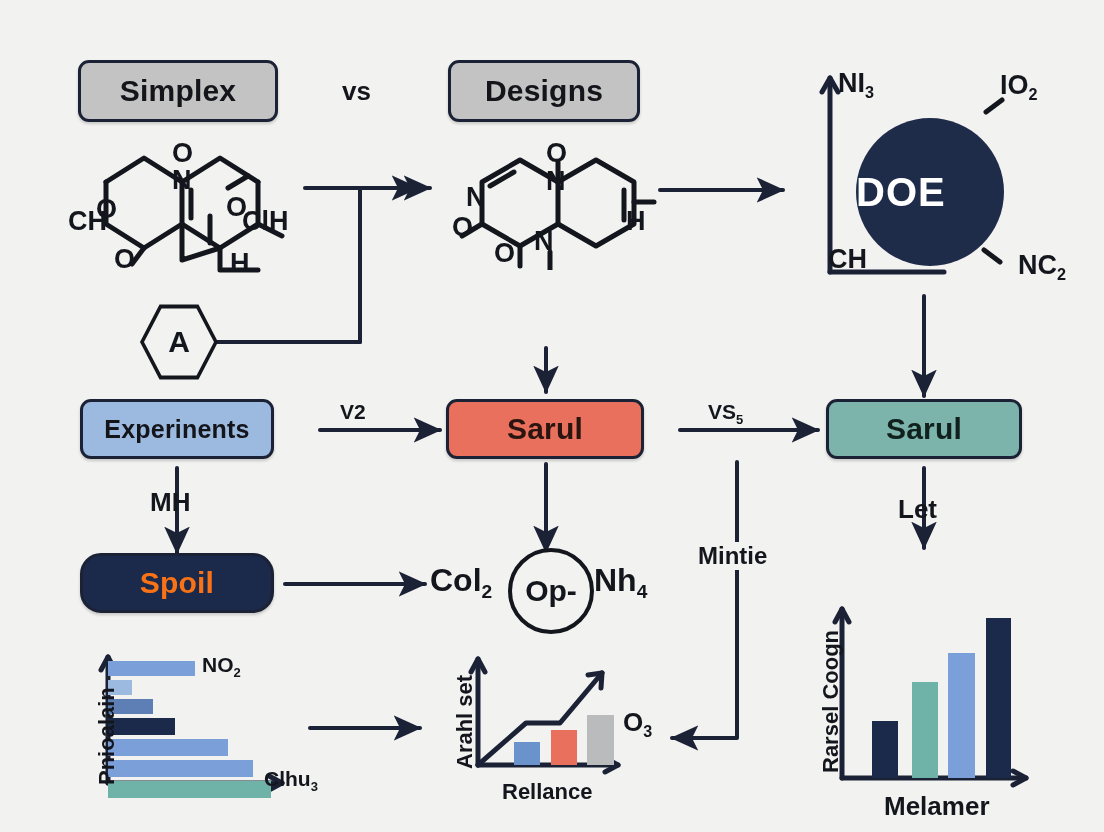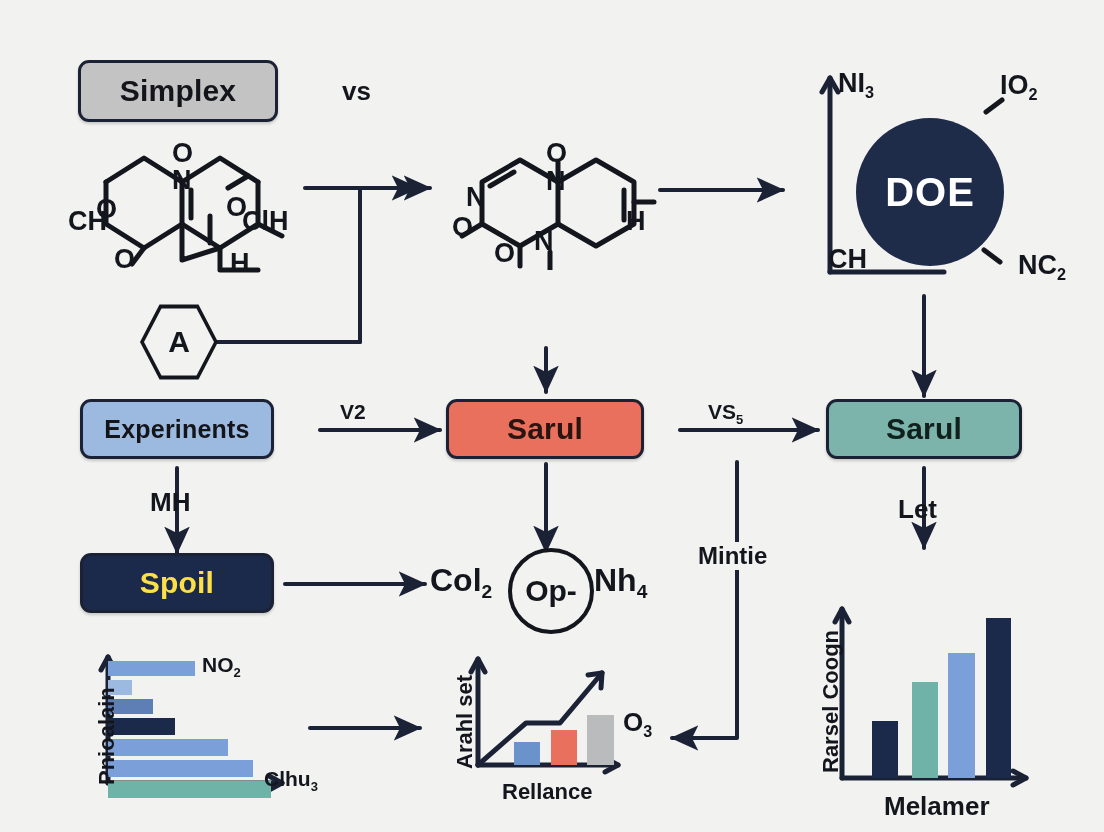--- a/index.html
+++ b/index.html
@@ -20,21 +20,21 @@
     border-radius:11px;
     font-size:30px;
     font-weight:700;
     letter-spacing:.2px;
     box-shadow:0 2px 3px rgba(0,0,0,.18);
   }
   .pill-grey{background:#c3c3c3;color:#14151a;}
   .pill-blue{background:#9cb9e0;color:#14151a;}
   .pill-red{background:#e8705c;color:#2a1410;}
   .pill-green{background:#7cb3aa;color:#10201d;}
-  .pill-navy{background:#1b2a4a;color:#fde047;}
+  .pill-navy{background:#1b2a4a;color:#f97316;border-radius:21px;}
 
   .plain-label{
     position:absolute;color:#14161d;font-weight:700;white-space:nowrap;
   }
   .edge-label{
     position:absolute;color:#14161d;font-weight:700;font-size:21px;white-space:nowrap;
   }
   .edge-label sub{font-size:.62em;}
 
   .chem-label{
@@ -43,21 +43,21 @@
   }
   .chem-label sub{font-size:.6em;}
 
   .glyph-circle{
     position:absolute;border:4px solid #14161d;border-radius:50%;
     background:#f2f2f0;display:flex;align-items:center;justify-content:center;
     color:#14161d;font-weight:700;
   }
   .doe-ball{
     position:absolute;border-radius:50%;background:#1e2c4a;
-    display:flex;align-items:center;justify-content:center;
+    display:flex;align-items:center;
     color:#ffffff;font-weight:700;font-size:40px;letter-spacing:1px;
   }
   .hexnode{
     position:absolute;width:78px;height:78px;display:flex;
     align-items:center;justify-content:center;
     color:#14161d;font-weight:700;font-size:30px;
     clip-path:polygon(25% 2%,75% 2%,100% 50%,75% 98%,25% 98%,0% 50%);
     background:#14161d;
   }
   .hexnode > span{
@@ -117,20 +117,23 @@
       <path d="M218,342 L360,342"></path>
     </g>
   </svg>
 
   <div class="node pill pill-grey" style="left:78px;top:60px;width:200px;height:62px;">
     <span>Simplex</span>
   </div>
 
   <div class="plain-label" style="left:342px;top:76px;font-size:26px;">vs</div>
 
+  <div class="node pill pill-grey" style="left:448px;top:60px;width:192px;height:62px;">
+    <span>Designs</span>
+  </div>
 
   <svg style="position:absolute;left:78px;top:138px;width:236px;height:140px;">
     <g fill="none" stroke="#14161d" stroke-width="5" stroke-linecap="round" stroke-linejoin="round">
       <path d="M28,44 L66,20 L104,44"></path>
       <path d="M28,44 L28,86 L66,110"></path>
       <path d="M104,44 L104,86 L66,110"></path>
       <path d="M104,44 L142,20 L180,44"></path>
       <path d="M104,86 L142,110 L180,86 L180,44"></path>
       <path d="M113,52 L113,80"></path>
       <path d="M132,105 L132,78"></path>

